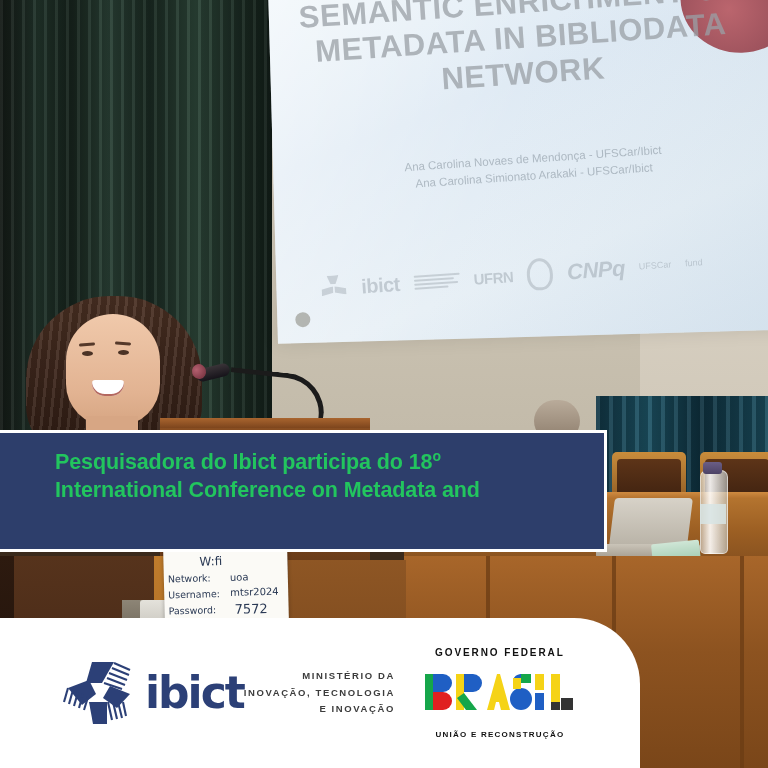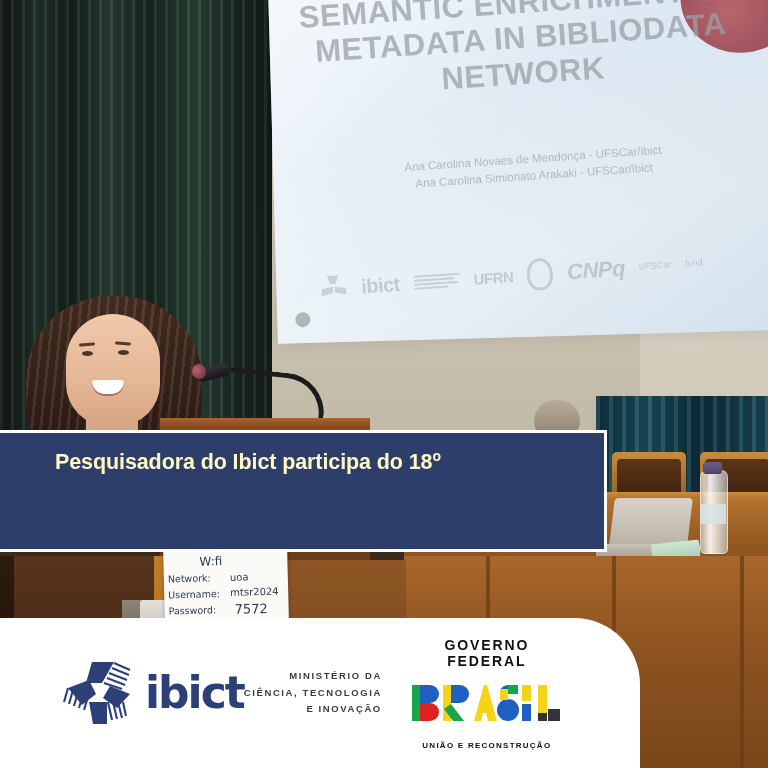--- a/index.html
+++ b/index.html
@@ -174,40 +174,40 @@
     background:linear-gradient(180deg,#c07c2c,#9d5f20);}
   .wood-left{position:absolute;left:0;top:556px;width:16px;height:212px;
     background:linear-gradient(180deg,#2d1a0f,#1d110a);}
   .wood-mid{position:absolute;left:288px;top:560px;width:118px;height:208px;
     background:linear-gradient(180deg,#8e5624,#6f411a);}
 
   
   .banner{position:absolute;left:0;top:430px;width:607px;height:122px;
     background:#2d3e6b;border:3px solid #ffffff;border-left:none;box-sizing:border-box;}
   .banner-text{position:absolute;left:55px;top:14px;right:18px;
-    color:#fef9c3;font-size:21.5px;font-weight:700;line-height:1.30;letter-spacing:-.1px;}
+    color:#22c55e;font-size:21.5px;font-weight:700;line-height:1.30;letter-spacing:-.1px;}
   .ord{font-size:14px;vertical-align:super;font-weight:700;}
 
   
   .footer{position:absolute;left:0;top:618px;width:640px;height:150px;
     background:#ffffff;border-top-right-radius:66px;}
   .footer-row{position:absolute;left:0;top:0;width:640px;height:150px;
     display:flex;align-items:center;}
 
   .ibict-logo{display:flex;align-items:center;gap:9px;margin-left:62px;}
   .mark{position:relative;width:74px;height:70px;flex:none;}
   .mark svg{display:block;}
   .ibict-word{font-size:44px;font-weight:700;color:#2c4077;letter-spacing:-2px;
     font-family:"DejaVu Sans", sans-serif;line-height:1;}
 
   .min{text-align:right;color:#3c3c3c;
     font-size:9.5px;letter-spacing:1.6px;line-height:1.75;font-weight:600;}
 
   .gov{margin-left:30px;width:150px;}
-  .gov-top{font-size:14px;font-weight:700;letter-spacing:1.9px;color:#111;text-align:center;
+  .gov-top{font-size:10px;font-weight:700;letter-spacing:1.9px;color:#111;text-align:center;
     margin-bottom:16px;}
   .gov-brasil{position:relative;width:150px;height:36px;}
   .gov-bot{font-size:8px;font-weight:700;letter-spacing:1.25px;color:#111;text-align:center;
     margin-top:20px;}
 </style>
 </head>
 <body>
 
 <div class="card">
 
@@ -307,21 +307,21 @@
       <div class="wifi-t c">Username:</div>
       <div class="wifi-v c">mtsr2024</div>
       <div class="wifi-t d">Password:</div>
       <div class="wifi-v d">7572</div>
     </div>
   </div>
 
   <div class="banner">
     <div class="banner-text">
       <span>Pesquisadora do Ibict participa do 18</span><span class="ord">o</span><br>
-      <br>
+      <span>International Conference on Metadata and</span><br>
     </div>
   </div>
 
   <div class="footer">
     <div class="footer-row">
 
       <div class="ibict-logo">
         <div class="mark">
           <svg viewBox="0 0 74 70" width="74" height="70" aria-hidden="true">
             <g fill="#2c4077">
@@ -346,21 +346,21 @@
               <path d="M56 44 L60 60"></path>
                 <path d="M61 44 L64 58"></path>
             </g>
           </svg>
         </div>
         <div class="ibict-word">ibict</div>
       </div>
 
       <div class="min">
         <div>MINISTÉRIO DA</div>
-        <div>CIÊNCIA, TECNOLOGIA</div>
+        <div>INOVAÇÃO, TECNOLOGIA</div>
         <div>E INOVAÇÃO</div>
       </div>
 
       <div class="gov">
         <div class="gov-top">GOVERNO FEDERAL</div>
         <div class="gov-brasil">
           <svg viewBox="0 0 150 36" width="150" height="36" aria-hidden="true">
 
             <rect x="0" y="0" width="8" height="36" fill="#15a64a"></rect>
             <path d="M8 0 h10 a9 9 0 0 1 0 18 h-10 z" fill="#1f5fc4"></path>

